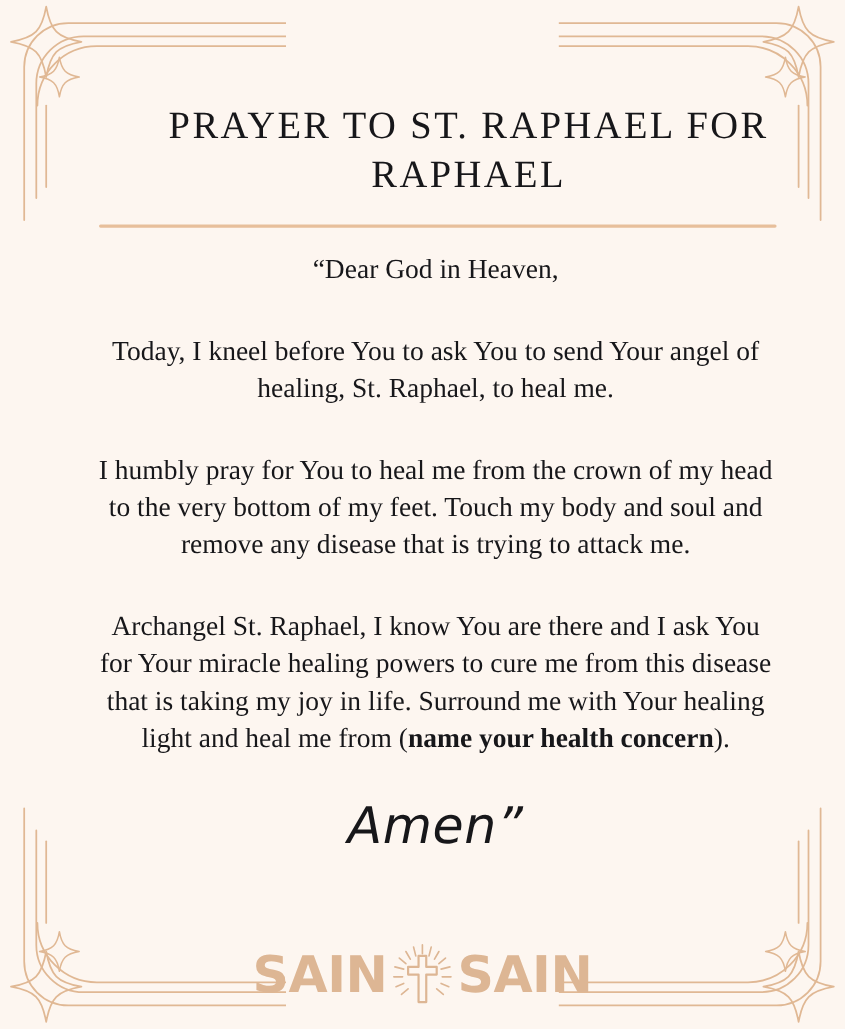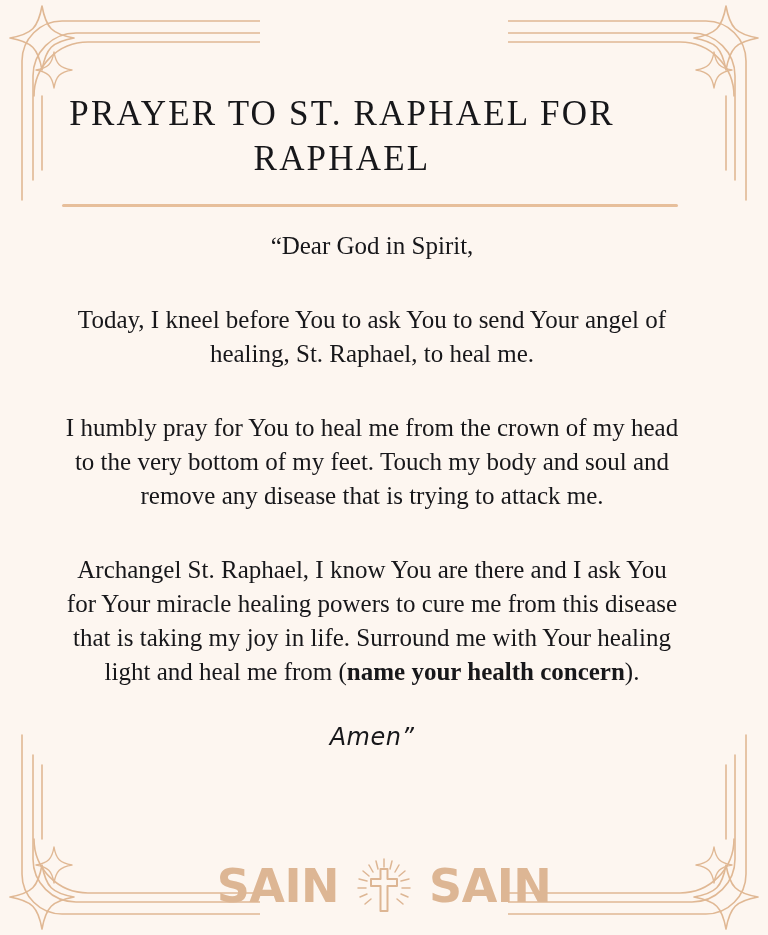--- a/index.html
+++ b/index.html
@@ -40,21 +40,21 @@
   
   .content {
     position: absolute;
     left: 0;
     top: 0;
     width: 768px;
     height: 783px;
     padding: 0 62px;
     display: flex;
     flex-direction: column;
-    align-items: flex-start;
+    align-items: flex-end;
   }
 
   .title {
     margin-top: 92px;
     width: 560px;
     text-align: center;
     font-family: "Liberation Serif", serif;
     font-size: 35px;
     line-height: 1.28;
     letter-spacing: 2.2px;
@@ -84,35 +84,35 @@
   .prayer p + p { margin-top: 40px; }
 
   .prayer b { font-weight: 700; }
 
   .amen {
     margin-top: 34px;
     width: 620px;
     text-align: center;
     font-family: "DejaVu Sans", sans-serif;
     font-style: italic;
-    font-size: 24px;
+    font-size: 46px;
     color: #17171a;
     letter-spacing: 0.5px;
   }
 
   
   .brand {
     position: absolute;
     left: 0;
     right: 0;
     bottom: 18px;
     display: flex;
     align-items: center;
     justify-content: center;
-    gap: 16px;
+    gap: 3px;
   }
 
   .brand-word {
     font-family: "DejaVu Sans", sans-serif;
     font-weight: 700;
     font-size: 46px;
     letter-spacing: -0.5px;
     color: #ddb694;
     line-height: 1;
   }
@@ -184,21 +184,21 @@
   <div class="content">
 
     <h1 class="title">
       <span style="display: block;">PRAYER TO ST. RAPHAEL FOR</span>
       <span style="display: block;">RAPHAEL</span>
     </h1>
 
     <div class="divider"></div>
 
     <div class="prayer">
-      <p>“Dear God in Spirit,</p>
+      <p>“Dear God in Heaven,</p>
       <p>Today, I kneel before You to ask You to send Your angel of healing, St. Raphael, to heal me.</p>
       <p>I humbly pray for You to heal me from the crown of my head to the very bottom of my feet. Touch my body and soul and remove any disease that is trying to attack me.</p>
       <p><span>Archangel St. Raphael, I know You are there and I ask You for Your miracle healing powers to cure me from this disease that is taking my joy in life. Surround me with Your healing light and heal me from (</span><b>name your health concern</b><span>).</span></p>
     </div>
 
     <div class="amen">Amen”</div>
   </div>
 
   <div class="brand">
     <span class="brand-word">SAIN</span>

